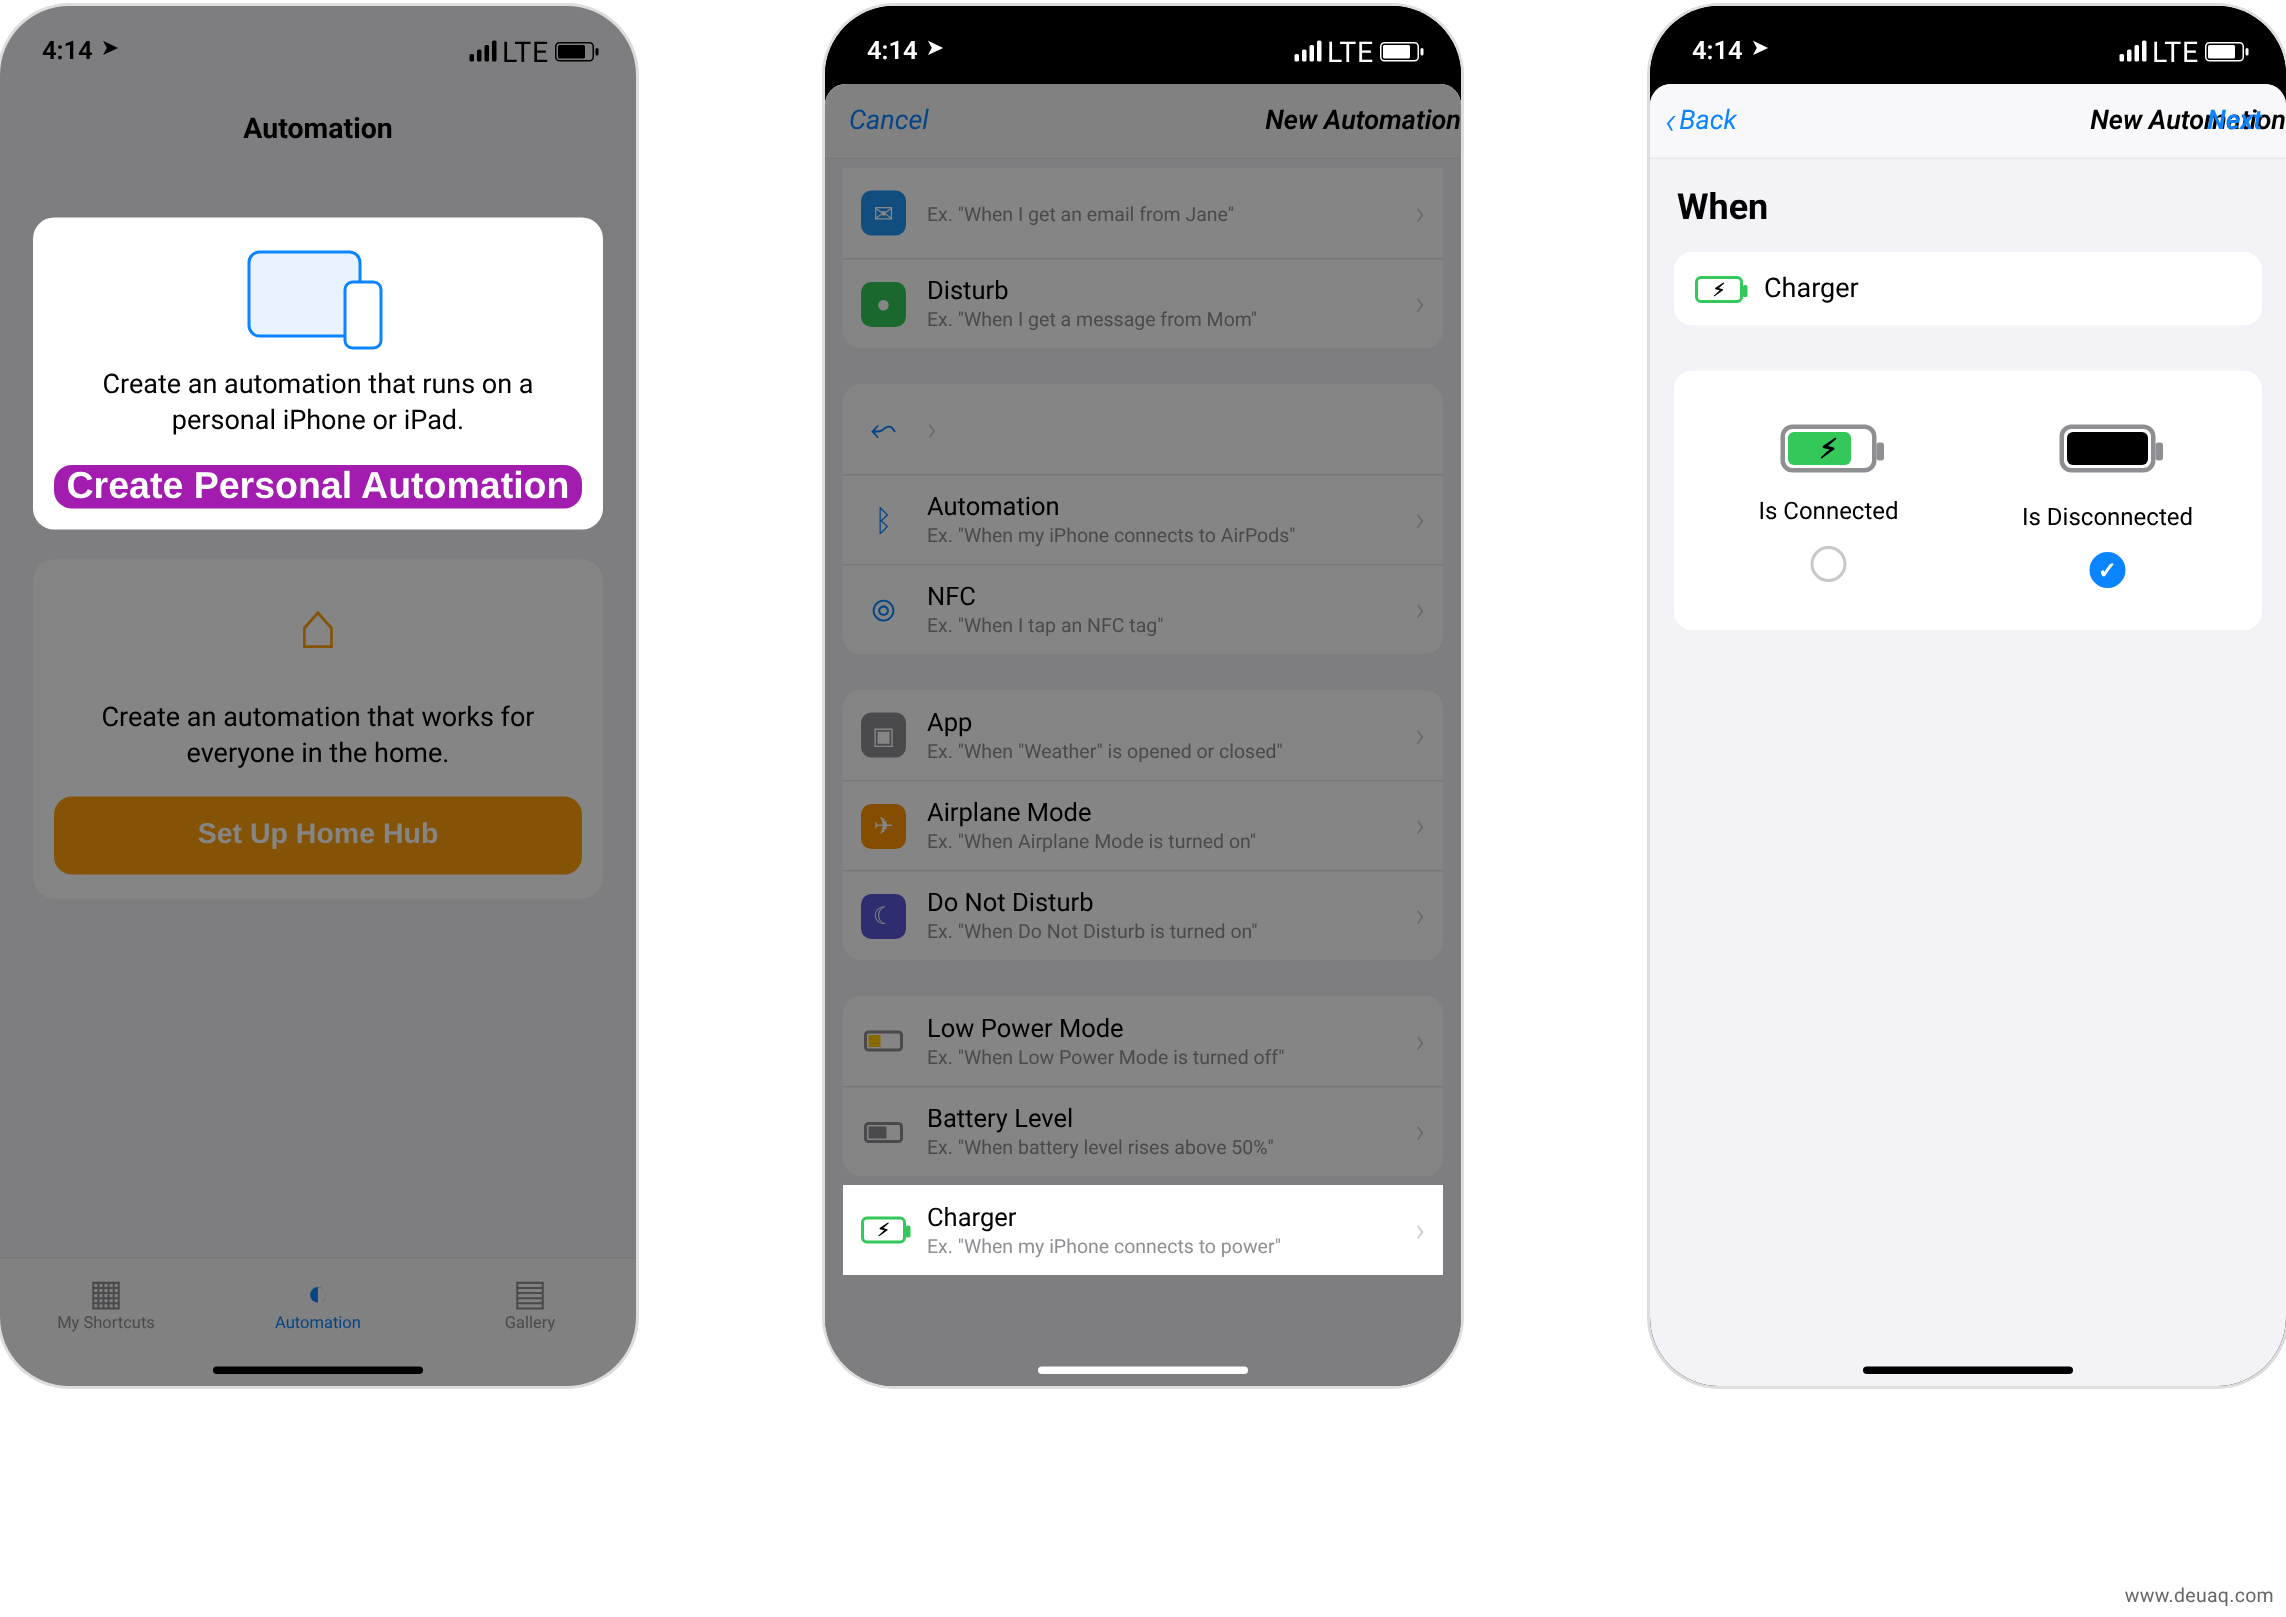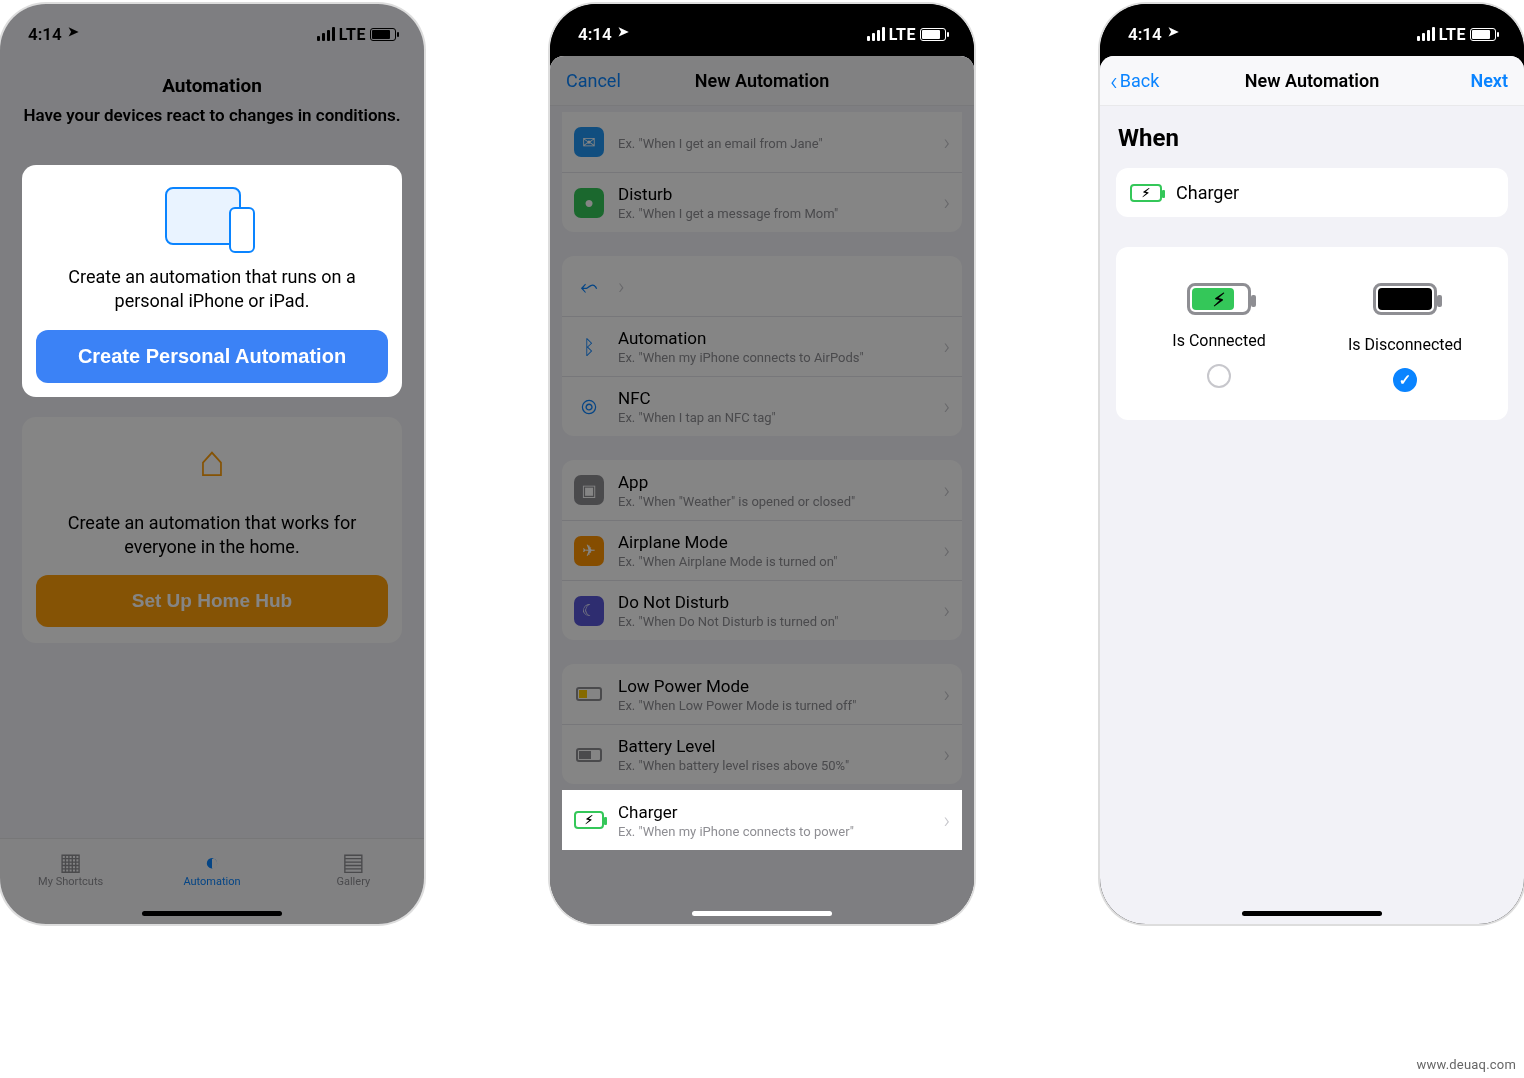--- a/index.html
+++ b/index.html
@@ -43,21 +43,21 @@
   .status.dark { color: #fff; background: #000; }
   .status-left { display: flex; align-items: flex-start; gap: 6px; }
   .status-right { display: flex; align-items: center; gap: 4px; }
   .loc-icon { font-size: 13px; }
   .sig { display: inline-flex; align-items: flex-end; gap: 2px; }
   .sig i { width: 3px; background: currentColor; border-radius: 1px; display: inline-block; }
   .sig i:nth-child(1){height:5px}.sig i:nth-child(2){height:8px}.sig i:nth-child(3){height:11px}.sig i:nth-child(4){height:14px}
   .bat { width: 26px; height: 13px; border: 1.5px solid currentColor; border-radius: 3px; position: relative; }
   .bat::after { content:""; position:absolute; right:-4px; top:3px; width:2px; height:5px; background: currentColor; border-radius: 1px;}
   .bat::before { content:""; position:absolute; left:1px; top:1px; bottom:1px; right:5px; background: currentColor; border-radius: 1px;}
-  .lte { font-size: 16px; font-weight: 700; letter-spacing: 0.5px; }
+  .lte { font-size: 19px; font-weight: 400; letter-spacing: 0.5px; }
 
   
   .p1 { background: #f2f2f7; }
   .p1 .status{ color:#000; }
   .p1-title {
     text-align: center;
     font-size: 19px;
     font-weight: 700;
     padding: 24px 0 8px;
   }
@@ -80,24 +80,24 @@
   .dev-icon {
     width: 94px; height: 66px;
     margin: 0 auto 12px;
     position: relative;
   }
   .ipad { position:absolute; left:0; top:0; width:76px; height:58px; border:2.5px solid #0a84ff; border-radius:8px; background:#e9f3ff;}
   .iph { position:absolute; right:4px; bottom:0; width:26px; height:46px; border:2.5px solid #0a84ff; border-radius:6px; background:#fff;}
   .card-text { font-size: 18px; line-height: 1.35; padding: 0 6px 16px; }
   .big-blue {
     display:block; width:100%;
-    background:#3b82f6; color:#fff;
+    background:#a21caf; color:#fff;
     border:none; border-radius:12px;
-    font-size:20px; font-weight:600;
-    padding: 15px 0;
+    font-size:25px; font-weight:600;
+    padding: 0 0;
   }
   .home-card {
     background:#fff;
     border-radius: 14px;
     margin: 20px 22px;
     padding: 22px 14px 16px;
     text-align:center;
   }
   .house { color:#ff9f0a; font-size: 44px; line-height: 1; margin-bottom: 10px;}
   .home-text { font-size: 18px; line-height:1.35; padding: 0 10px 16px; margin-top: 28px;}
@@ -123,25 +123,26 @@
 
   
   .p2 { background:#000; }
   .sheet {
     position:absolute; left:0; right:0; bottom:0; top:52px;
     background:#f2f2f7;
     border-radius: 14px 14px 0 0;
     overflow:hidden;
   }
   .sheet-hdr {
-    display:flex; align-items:center; justify-content:center;
+    display:flex; align-items:center; justify-content:flex-end;
     height: 50px;
     position:relative;
     background:#f8f8fa;
     border-bottom:1px solid rgba(0,0,0,0.06);
+    font-style:italic;
   }
   .sheet-hdr .lnk { position:absolute; font-size:18px; color:#0a84ff;}
   .sheet-hdr .lnk.left{ left:16px;}
   .sheet-hdr .title{ font-size:18px; font-weight:600;}
   .list { padding: 0; }
   .group { margin: 24px 12px 0; background:#fff; border-radius:12px; overflow:hidden;}
   .group.first { margin-top: 6px; border-radius: 0 0 12px 12px;}
   .row {
     display:flex; align-items:center;
     padding: 10px 12px;
@@ -237,21 +238,20 @@
           <i></i>
           <i></i>
           <i></i>
         </span>
       <span class="lte">LTE</span>
       <span class="bat"></span>
     </div>
   </div>
 
   <div class="p1-title">Automation</div>
-  <div class="p1-sub">Have your devices react to changes in conditions.</div>
 
   <div class="card">
     <div class="dev-icon">
       <div class="ipad"></div>
         <div class="iph"></div>
     </div>
     <div class="card-text">Create an automation that runs on a personal iPhone or iPad.</div>
     <button class="big-blue">Create Personal Automation</button>
   </div>
 

